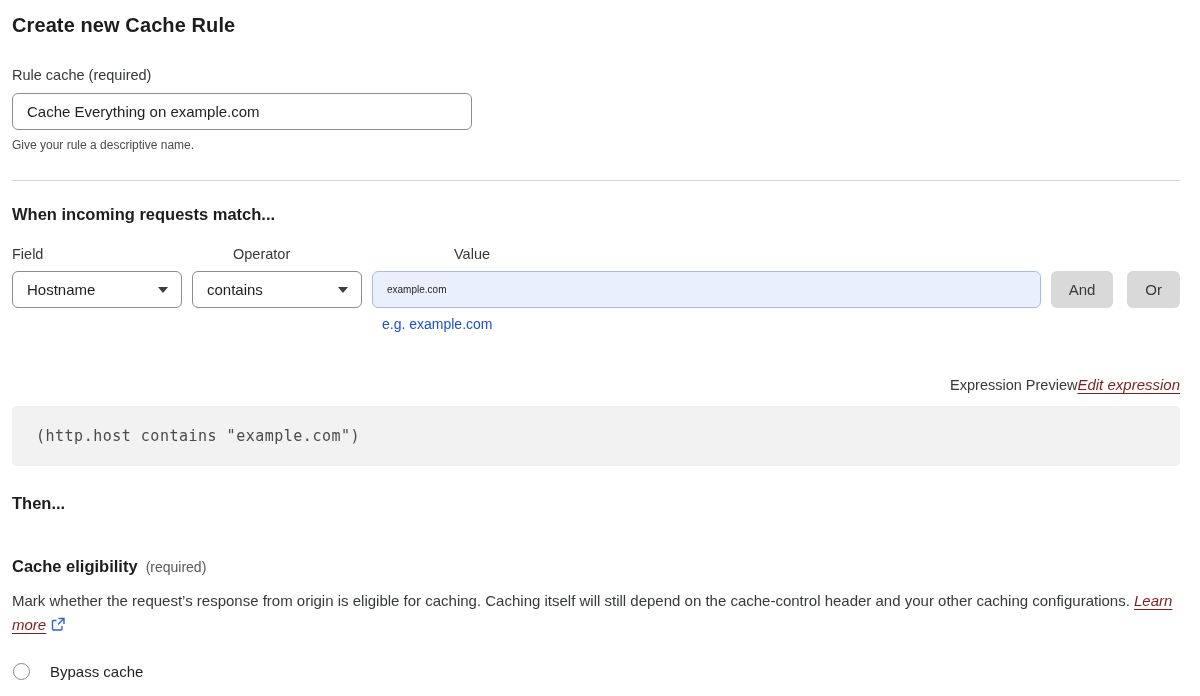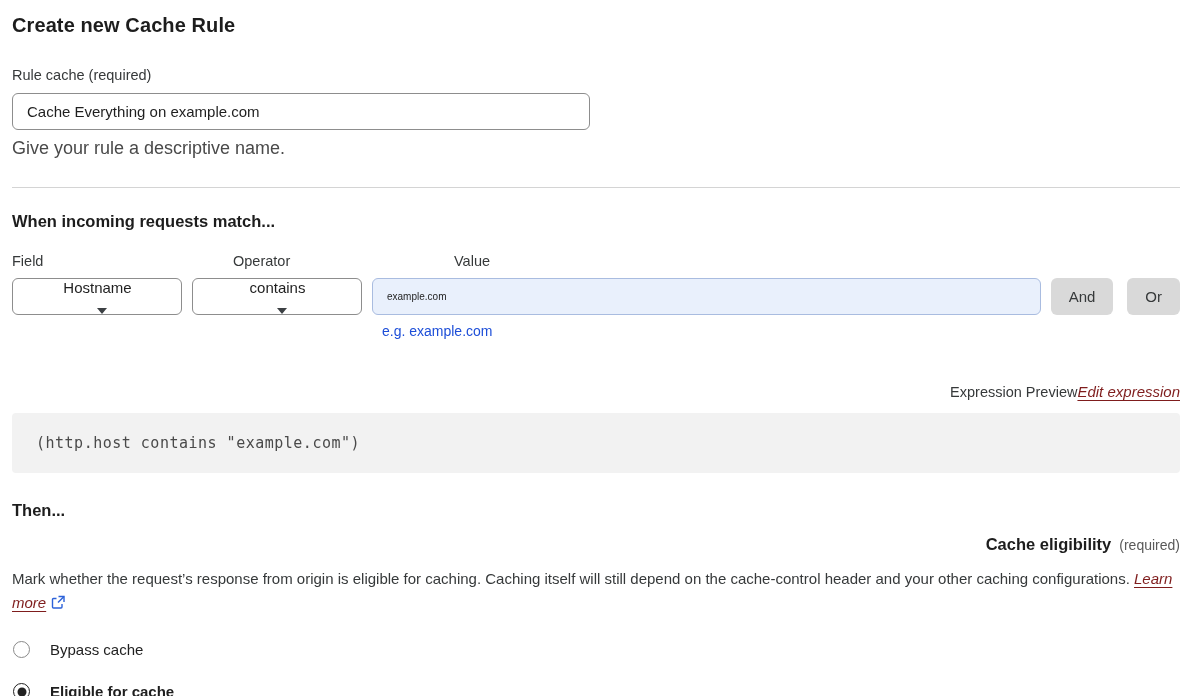--- a/index.html
+++ b/index.html
@@ -21,33 +21,33 @@
   .field-label {
     display: block;
     font-size: 14.5px;
     color: #36393a;
     margin-top: 30px;
     margin-bottom: 10px;
   }
 
   .text-input {
     display: block;
-    width: 578px;
+    width: 460px;
     height: 37px;
     border: 1px solid #8d8d8d;
     border-radius: 6px;
     padding: 0 14px;
     font-size: 15px;
     font-family: "Liberation Sans", sans-serif;
     color: #1f1f1f;
     background: #ffffff;
     outline: none;
   }
   .helper-text {
-    font-size: 18px;
+    font-size: 12px;
     color: #4a4a4a;
     margin-top: 8px;
   }
 
   hr.divider {
     border: none;
     border-top: 1px solid #d4d4d4;
     margin-top: 28px;
   }
 
@@ -72,21 +72,20 @@
     border-radius: 6px;
     background: #fff;
     display: flex;
     align-items: center;
     justify-content: space-between;
     padding: 0 13px 0 14px;
     font-size: 15px;
     color: #1f1f1f;
     margin-right: 10px;
     cursor: pointer;
-    flex-direction: column;
   }
   .chevron {
     width: 0; height: 0;
     border-left: 5.5px solid transparent;
     border-right: 5.5px solid transparent;
     border-top: 6.5px solid #3c4043;
     margin-left: 8px;
   }
   .value-input {
     flex: 1;
@@ -143,24 +142,23 @@
     padding: 21px 24px;
     font-family: "DejaVu Sans Mono", monospace;
     font-size: 15px;
     color: #4a4a4a;
     letter-spacing: .5px;
   }
 
   
   h2.then-heading { margin-top: 28px; }
   .eligibility-heading-row {
-    margin-top: 15px;
+    margin-top: 44px;
     display: flex;
     align-items: baseline;
-    justify-content: flex-end;
   }
   .eligibility-heading-row .req {
     font-size: 14px;
     font-weight: 400;
     color: #595959;
     margin-left: 8px;
   }
   .description {
     margin-top: 13px;
     font-size: 15px;

